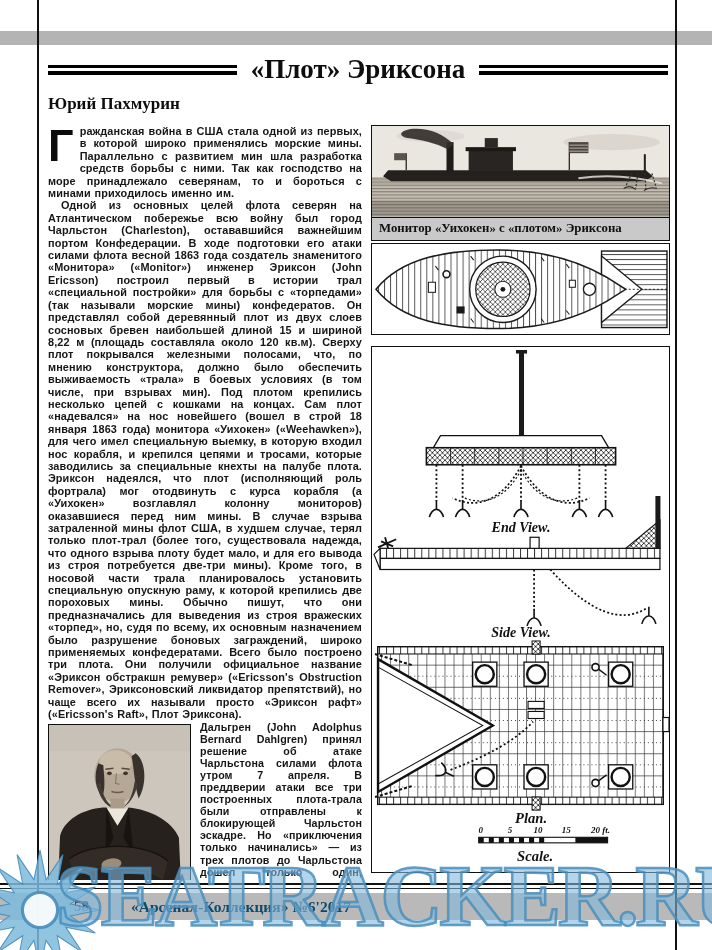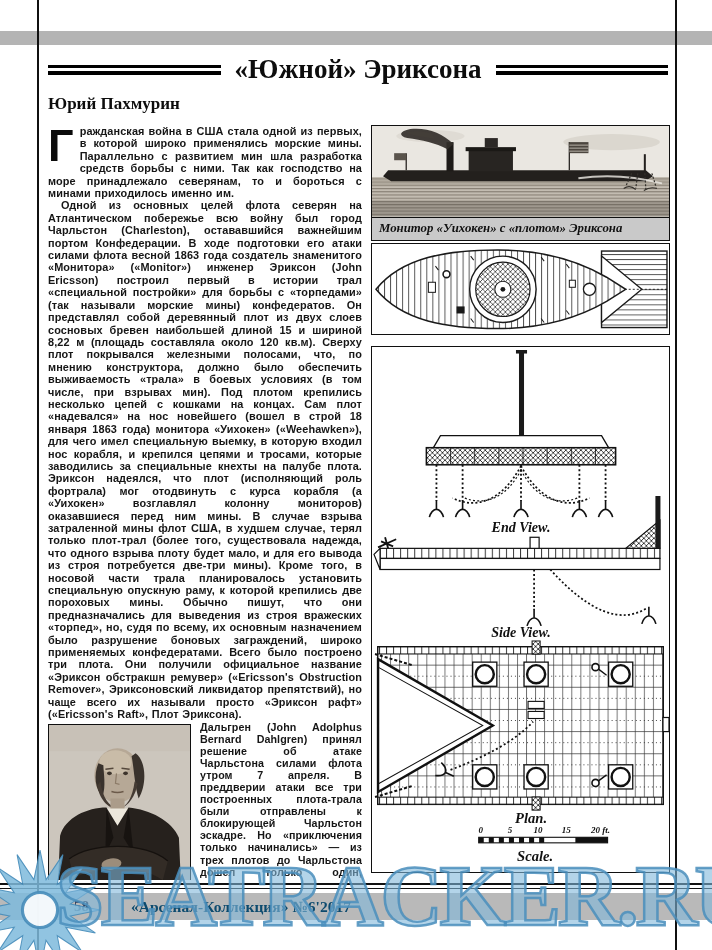--- a/index.html
+++ b/index.html
@@ -28,21 +28,21 @@
   
   .portrait-fig{float:left;width:143px;margin:3px 9px 2px 0;border:1.6px solid #101010;background:#fff;box-sizing:border-box;}
   .portrait-fig svg{display:block;width:100%;height:auto;}
   
   .col-right{position:absolute;left:371px;top:125px;width:299px;}
   .fig{border:1.6px solid #101010;background:#fff;box-sizing:border-box;}
   .fig svg{display:block;width:100%;height:auto;}
   .fig.engraving{margin-bottom:2px;}
   .fig.hullplan{margin-bottom:11px;}
   .eng-caption{background:#c9c9c9;border-top:1.6px solid #101010;padding:3px 7px 4px;
-           font-family:"Liberation Serif",serif;font-style:italic;font-weight:700;font-size:12.8px;color:#101010;}
+           font-family:"Liberation Serif",serif;font-weight:700;font-size:12.8px;color:#101010;}
   
   .band.footer{top:893px;height:27px;background:#b9b9b9;display:flex;align-items:center;}
   .pgnum{margin-left:74px;font-family:"Liberation Serif",serif;font-weight:700;font-size:15px;color:#233150;}
   .issue{margin-left:42px;font-family:"Liberation Serif",serif;font-weight:700;font-size:15.5px;color:#0c4a6e;}
   
   .watermark{position:absolute;left:0;top:852px;width:712px;height:98px;pointer-events:none;z-index:40;}
   .watermark .wm-text{position:absolute;left:56px;top:-6px;font-family:"Liberation Serif",serif;font-weight:700;
       font-size:86px;letter-spacing:-3px;color:rgba(128,184,218,0.60);
       -webkit-text-stroke:2.5px rgba(74,142,188,0.85);white-space:nowrap;}
   .watermark svg{position:absolute;left:-22px;top:-4px;}
@@ -50,21 +50,21 @@
 </style>
 </head>
 <body>
 
 <div class="page">
 
   <div class="band top"></div>
 
   <div class="title-row">
     <span class="rule"></span>
-    <h1 class="title">«Южной» Эриксона</h1>
+    <h1 class="title">«Плот» Эриксона</h1>
     <span class="rule"></span>
   </div>
   <div class="author">Юрий Пахмурин</div>
 
   <div class="col-left">
     <p class="p"><span class="dropcap">Г</span><span>ражданская война в США стала одной из первых, в которой широко применялись морские мины. Параллельно с развитием мин шла разработка средств борьбы с ними. Так как господство на море принадлежало северянам, то и бороться с минами приходилось именно им.</span></p>
     <p class="p indent">Одной из основных целей флота северян на Атлантическом побережье всю войну был город Чарльстон (Charleston), остававшийся важнейшим портом Конфедерации. В ходе подготовки его атаки силами флота весной 1863 года создатель знаменитого «Монитора» («Monitor») инженер Эриксон (John Ericsson) построил первый в истории трал «специальной постройки» для борьбы с «торпедами» (так называли морские мины) конфедератов. Он представлял собой деревянный плот из двух слоев сосновых бревен наибольшей длиной 15 и шириной 8,22 м (площадь составляла около 120 кв.м). Сверху плот покрывался железными полосами, что, по мнению конструктора, должно было обеспечить выживаемость «трала» в боевых условиях (в том числе, при взрывах мин). Под плотом крепились несколько цепей с кошками на концах. Сам плот «надевался» на нос новейшего (вошел в строй 18 января 1863 года) монитора «Уихокен» («Weehawken»), для чего имел специальную выемку, в которую входил нос корабля, и крепился цепями и тросами, которые заводились за специальные кнехты на палубе плота. Эриксон надеялся, что плот (исполняющий роль фортрала) мог отодвинуть с курса корабля (а «Уихокен» возглавлял колонну мониторов) оказавшиеся перед ним мины. В случае взрыва затраленной мины флот США, в худшем случае, терял только плот-трал (более того, существовала надежда, что одного взрыва плоту будет мало, и для его вывода из строя потребуется две-три мины). Кроме того, в носовой части трала планировалось установить специальную опускную раму, к которой крепились две пороховых мины. Обычно пишут, что они предназначались для выведения из строя вражеских «торпед», но, судя по всему, их основным назначением было разрушение боновых заграждений, широко применяемых конфедератами. Всего было построено три плота. Они получили официальное название «Эриксон обстракшн ремувер» («Ericsson's Obstruction Remover», Эриксоновский ликвидатор препятствий), но чаще всего их называли просто «Эриксон рафт» («Ericsson's Raft», Плот Эриксона).</p>
 
     <div class="portrait-fig">
       <svg viewBox="0 0 140 180" xmlns="http://www.w3.org/2000/svg">

